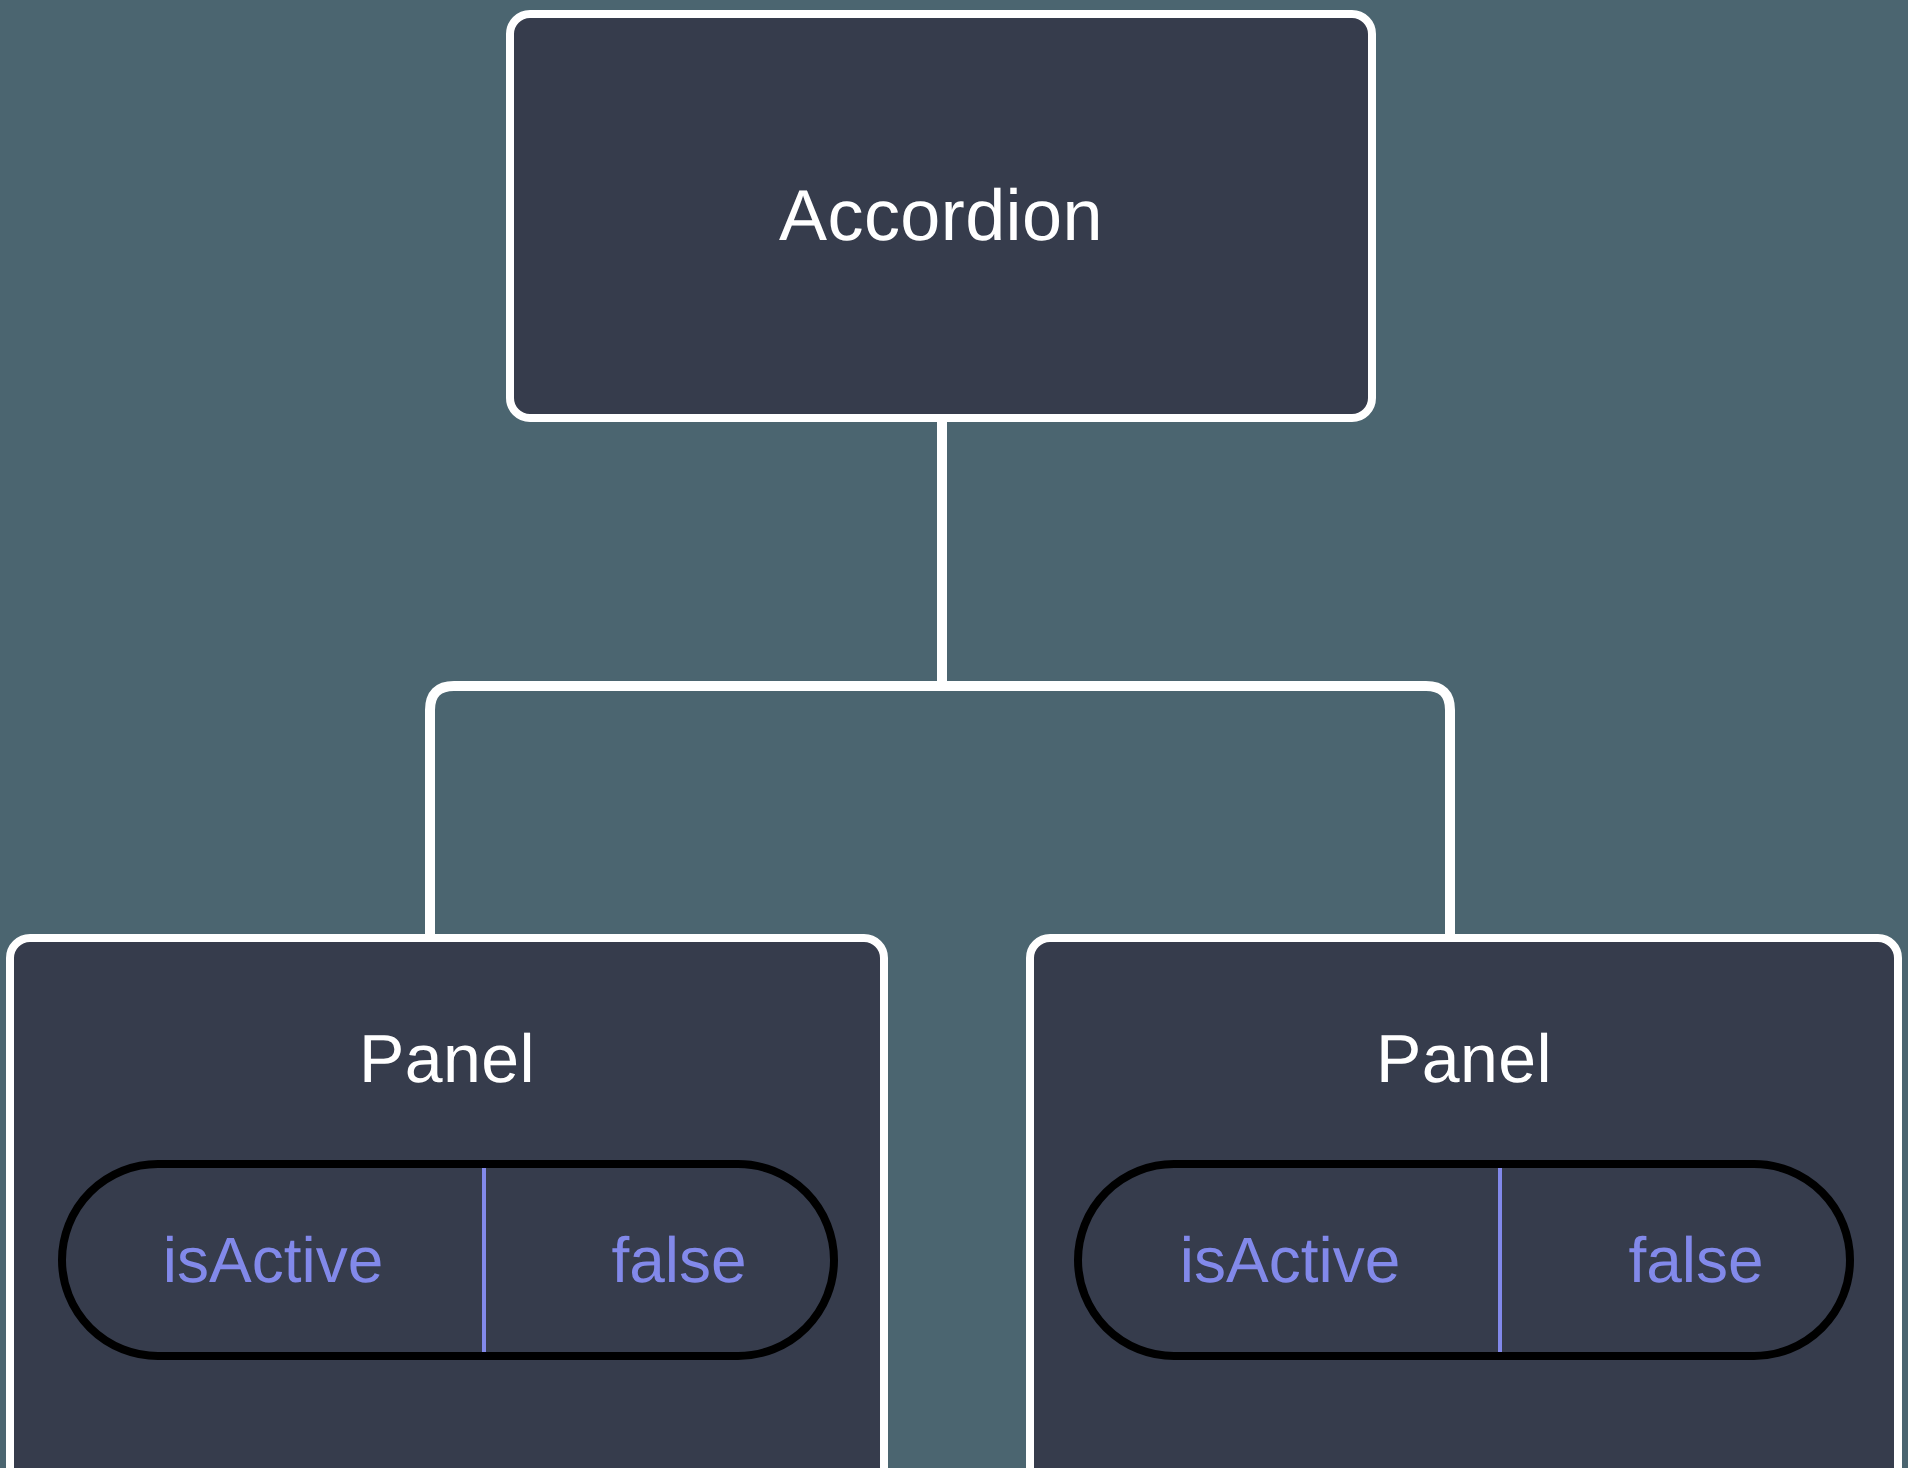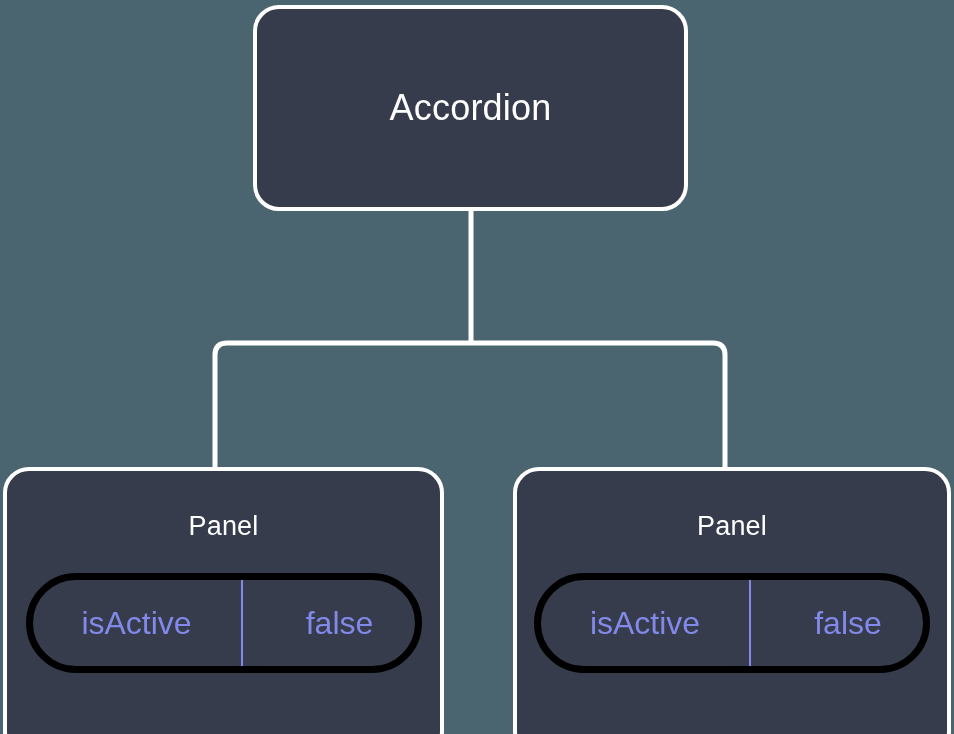--- a/index.html
+++ b/index.html
@@ -30,21 +30,21 @@
     height: 734px;
     pointer-events: none;
   }
 
   
   .node {
     position: absolute;
     box-sizing: border-box;
     background: #363c4c;
     border: 4px solid #ffffff;
-    border-radius: 26px;
+    border-radius: 12px;
     display: flex;
     flex-direction: column;
     align-items: center;
   }
 
   
   .node--root {
     left: 253px;
     top: 5px;
     width: 435px;
@@ -69,34 +69,34 @@
     width: 441px;
   }
 
   .node--leaf-right {
     left: 513px;
     width: 438px;
   }
 
   .node-title {
     color: #ffffff;
-    font-size: 27px;
+    font-size: 34px;
     line-height: 1;
     letter-spacing: 0.2px;
     white-space: nowrap;
   }
 
   
   .state-pill {
     margin-top: 33px;
     display: flex;
     align-items: stretch;
     height: 100px;
     box-sizing: border-box;
-    border: 7px solid #000000;
+    border: 4px solid #000000;
     border-radius: 50px;
     color: #8289ea;
     overflow: hidden;
   }
 
   .pill-key,
   .pill-value {
     display: flex;
     align-items: center;
     justify-content: center;

